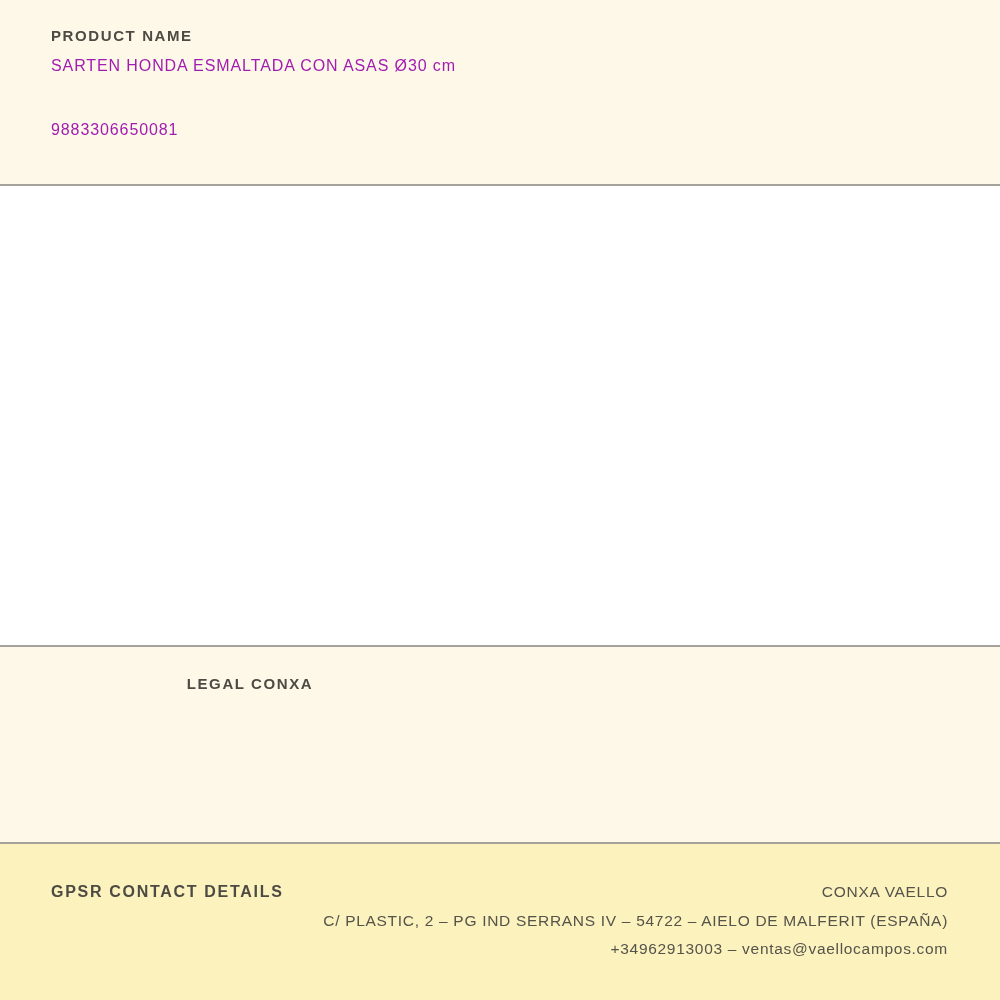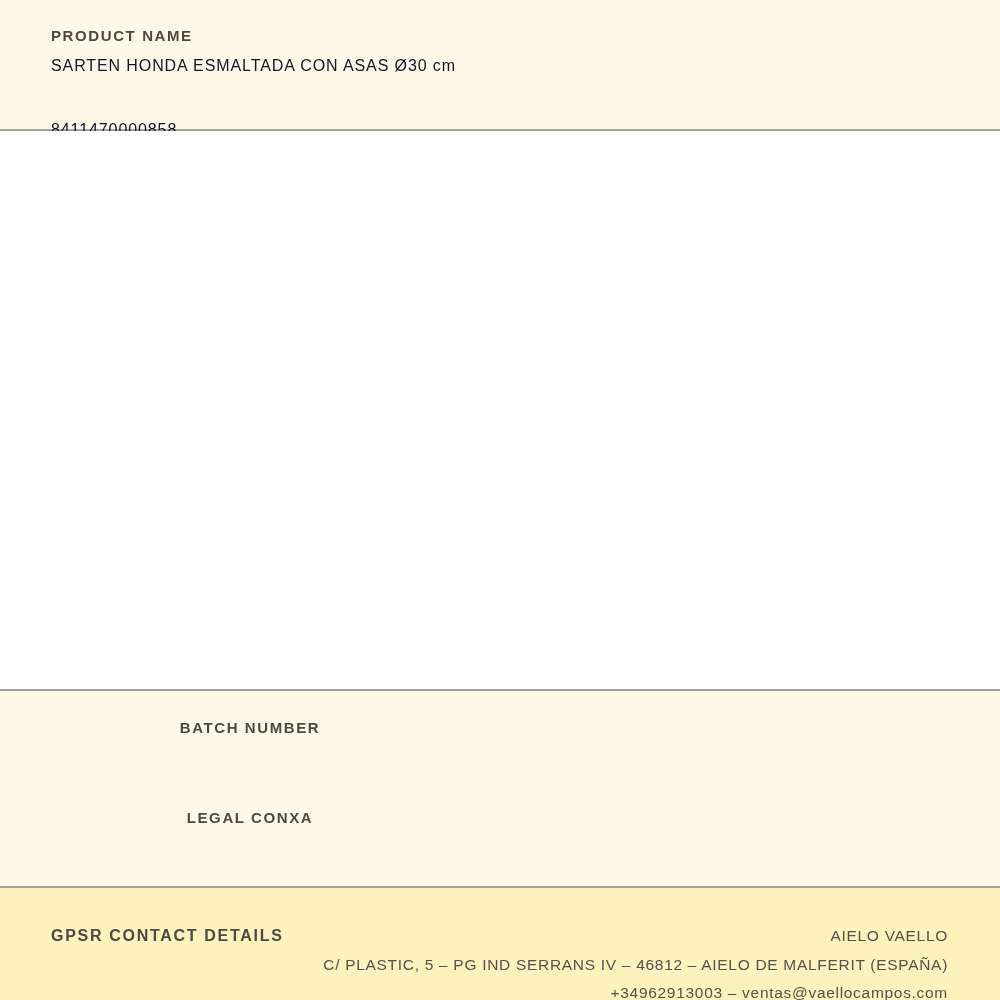--- a/index.html
+++ b/index.html
@@ -11,57 +11,57 @@
   .page {
     width: 1000px;
     height: 1000px;
     display: flex;
     flex-direction: column;
     overflow: hidden;
     background: #ffffff;
   }
   .band { width: 100%; }
   .band-top {
-    height: 131px;
+    height: 186px;
     background: #fdf8e8;
     border-bottom: 2px solid #a5a29b;
     padding: 27px 50px 12px 51px;
   }
   .band-empty {
     flex: 1;
     background: #ffffff;
   }
   .band-details {
     height: 199px;
     background: #fdf8e8;
     border-top: 2px solid #a5a29b;
     border-bottom: 2px solid #a5a29b;
     display: flex;
     padding-top: 28px;
   }
   .band-gpsr {
-    height: 112px;
+    height: 156px;
     background: #fbf2be;
     padding: 38px 52px 0 51px;
     display: flex;
     justify-content: space-between;
     align-items: flex-start;
   }
   .field-label {
     font-size: 15px;
     font-weight: bold;
     letter-spacing: 1.6px;
     line-height: 18px;
   }
   .field-value {
     font-size: 16px;
     font-weight: normal;
     letter-spacing: 0.9px;
     line-height: 20px;
-    color: #0f172a;
+    color: #a21caf;
   }
   .band-top .field-group { margin-bottom: 44px; }
   .band-top .field-label { margin-bottom: 11px; }
   .col {
     width: 50%;
     text-align: center;
   }
   .col .row-1 {
     height: 90px;
   }
@@ -89,43 +89,40 @@
 <body>
 
 <div class="page">
 
   <div class="band band-top">
     <div class="field-group">
       <div class="field-label">PRODUCT NAME</div>
       <div class="field-value">SARTEN HONDA ESMALTADA CON ASAS Ø30 cm</div>
     </div>
     <div class="field-group">
-      <div class="field-value">8411470000858</div>
+      <div class="field-value">9883306650081</div>
     </div>
   </div>
 
   <div class="band band-empty"></div>
 
   <div class="band band-details">
     <div class="col">
-      <div class="row-1">
-        <div class="field-label">BATCH NUMBER</div>
-      </div>
       <div class="row-2">
         <div class="field-label">LEGAL CONXA</div>
       </div>
     </div>
     <div class="col">
       <div class="row-2">
       </div>
     </div>
   </div>
 
   <div class="band band-gpsr">
     <div class="gpsr-title">GPSR CONTACT DETAILS</div>
     <div class="gpsr-right">
-      <div class="gpsr-line">AIELO VAELLO</div>
-      <div class="gpsr-line">C/ PLASTIC, 5 – PG IND SERRANS IV – 46812 – AIELO DE MALFERIT (ESPAÑA)</div>
+      <div class="gpsr-line">CONXA VAELLO</div>
+      <div class="gpsr-line">C/ PLASTIC, 2 – PG IND SERRANS IV – 54722 – AIELO DE MALFERIT (ESPAÑA)</div>
       <div class="gpsr-line">+34962913003 – ventas@vaellocampos.com</div>
     </div>
   </div>
 
 </div>
 
 </body></html>

